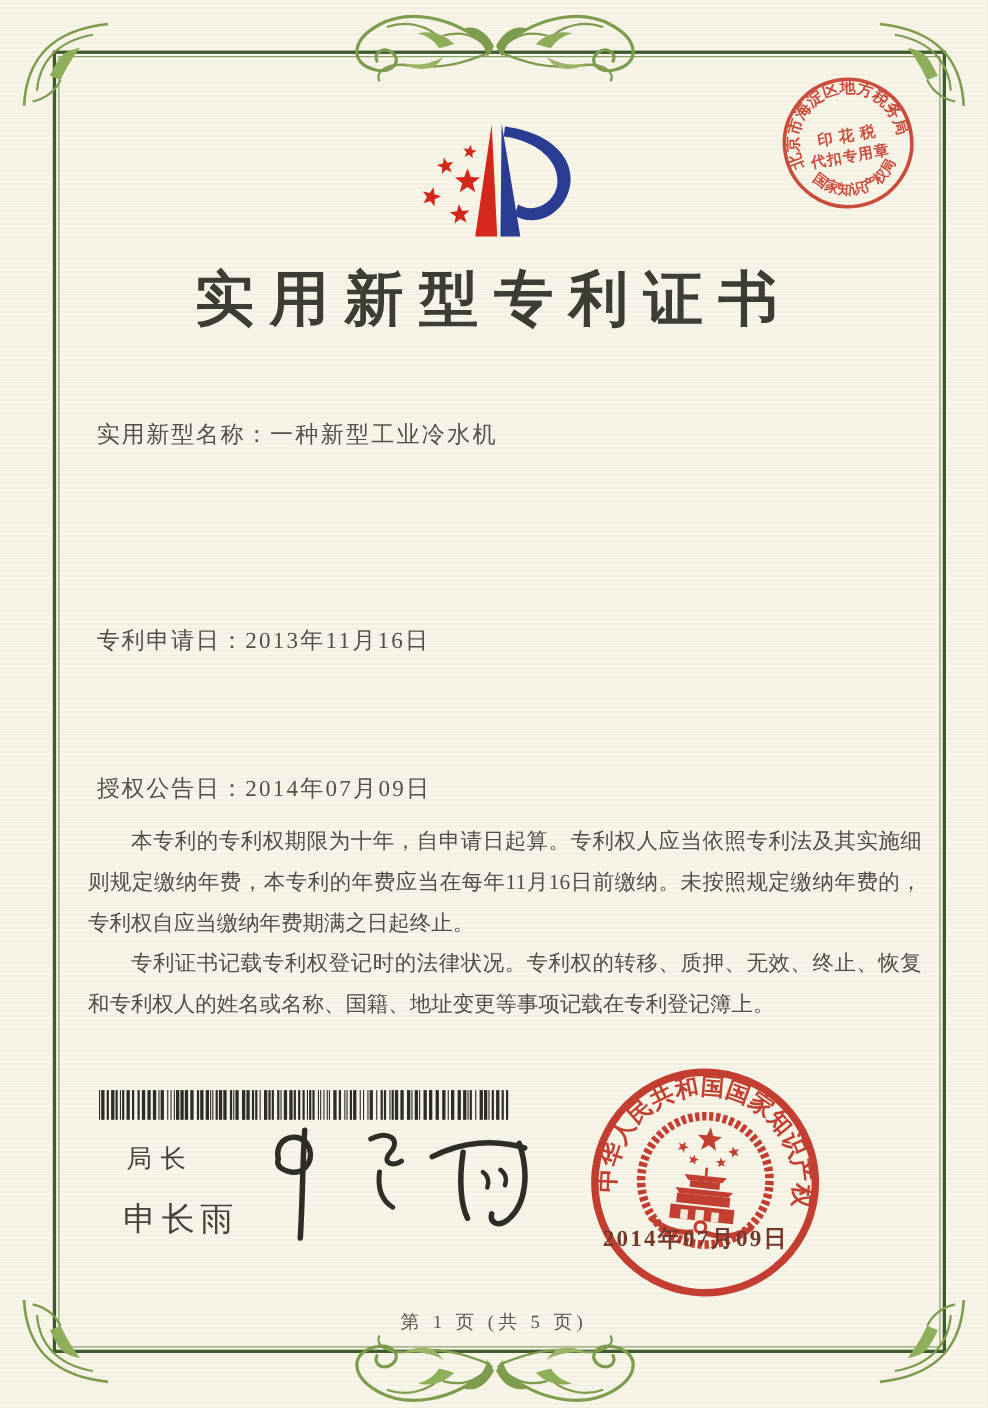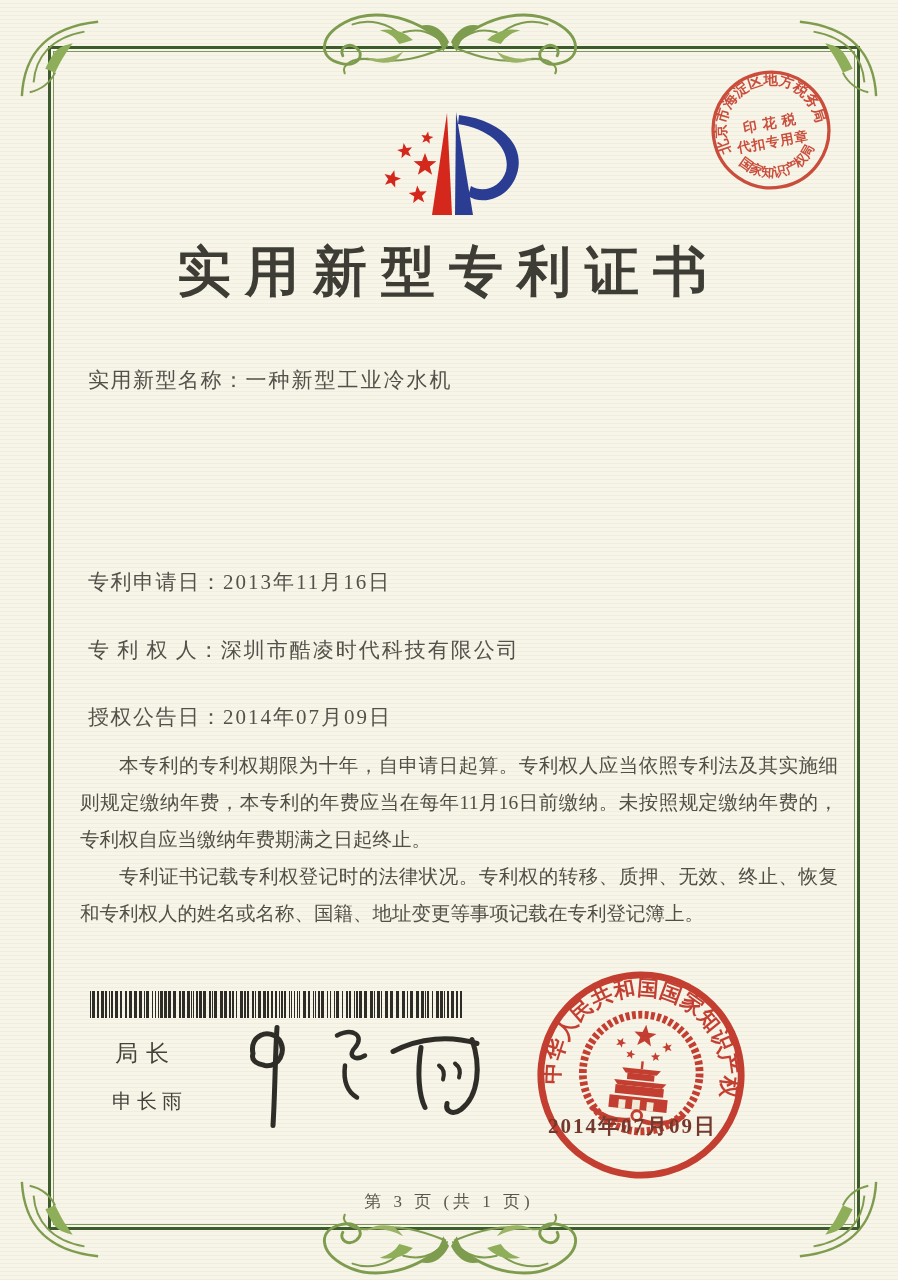--- a/index.html
+++ b/index.html
@@ -21,21 +21,21 @@
   .cert-no{position:absolute;left:86px;top:106px;font-size:21px;letter-spacing:6px;color:#56544a;}
   .logo{position:absolute;left:375px;top:101px;width:155px;height:122px;}
   .doc-title{position:absolute;left:0;right:0;top:236px;text-align:center;font-size:54px;font-weight:bold;letter-spacing:14px;color:#3d3c35;}
   .field{position:absolute;left:88px;font-size:21px;letter-spacing:1.5px;color:#53514a;white-space:nowrap;}
   .field .val{letter-spacing:2px;}
   .body-text{position:absolute;left:80px;top:747px;width:758px;font-size:19.5px;line-height:37px;text-align:justify;color:#514f46;}
   .body-text p{text-indent:2em;margin:0;}
   .barcode{position:absolute;left:90px;top:991px;width:372px;height:27px;display:flex;align-items:stretch;}
   .barcode div{background:#2e2c26;height:100%;flex:none;}
   .sig-title{position:absolute;left:115px;top:1038px;font-size:23px;letter-spacing:8px;color:#45433c;}
-  .sig-name{position:absolute;left:112px;top:1088px;font-size:20px;letter-spacing:5px;color:#45433c;}
+  .sig-name{position:absolute;left:112px;top:1088px;font-size:30px;letter-spacing:5px;color:#45433c;}
   .signature{position:absolute;left:225px;top:1012px;width:265px;height:118px;}
   .tax-stamp{position:absolute;left:709px;top:68px;width:124px;height:124px;transform:rotate(-10deg);opacity:.93;mix-blend-mode:multiply;}
   .office-seal{position:absolute;left:534px;top:968px;width:214px;height:214px;transform:rotate(6deg);opacity:.95;mix-blend-mode:multiply;}
   .seal-date{position:absolute;left:548px;top:1112px;font-size:21px;font-weight:600;letter-spacing:2px;color:var(--date-brown);}
   .footer{position:absolute;left:0;right:0;top:1190px;text-align:center;font-size:17px;letter-spacing:4px;color:#5a584e;}
   svg text{font-family:"Liberation Serif","DejaVu Serif",serif;}
 </style>
 <title>实用新型专利证书</title></head>
 <body>
 
@@ -113,23 +113,22 @@
     </text>
     <text font-size="12.5" font-weight="bold" fill="var(--stamp-red)">
       <textPath href="#taxBot" startOffset="1">国家知识产权局</textPath>
     </text>
     <text x="60" y="58" text-anchor="middle" font-size="13.5" font-weight="bold" fill="var(--stamp-red)" letter-spacing="1">印 花 税</text>
     <text x="60" y="76" text-anchor="middle" font-size="13" font-weight="bold" fill="var(--stamp-red)" letter-spacing="1">代扣专用章</text>
   </svg>
 
   <div class="doc-title">实用新型专利证书</div>
 
-  <div class="field" style="top:366px"><span>实用新型名称：</span><span class="val">一种新型工业冷水机</span></div>
+  <div class="field" style="top:381px"><span>实用新型名称：</span><span class="val">一种新型工业冷水机</span></div>
   <div class="field" style="top:568px"><span>专利申请日：</span><span class="val">2013年11月16日</span></div>
-  <div class="field" style="top:636px"><span>专 利 权 人：</span><span class="val">深圳市酷凌时代科技有限公司</span></div>
   <div class="field" style="top:703px"><span>授权公告日：</span><span class="val">2014年07月09日</span></div>
 
   <div class="body-text">
     <p>本专利的专利权期限为十年，自申请日起算。专利权人应当依照专利法及其实施细则规定缴纳年费，本专利的年费应当在每年11月16日前缴纳。未按照规定缴纳年费的，专利权自应当缴纳年费期满之日起终止。</p>
     <p>专利证书记载专利权登记时的法律状况。专利权的转移、质押、无效、终止、恢复和专利权人的姓名或名称、国籍、地址变更等事项记载在专利登记簿上。</p>
   </div>
 
   <div class="barcode" id="barcode">
       <div style="width:1px;margin-right:1px"></div>
       <div style="width:3px;margin-right:2px"></div>
@@ -269,15 +268,15 @@
       <rect x="104" y="136" width="8" height="10" fill="#f9f6ec"></rect>
       <rect x="119" y="137" width="7" height="9" fill="#f9f6ec"></rect>
       <circle cx="110" cy="152" r="5" fill="none" stroke="var(--seal-red)" stroke-width="3"></circle>
       <path d="M 62,148 Q 84,162 104,157" fill="none" stroke="var(--seal-red)" stroke-width="5"></path>
       <path d="M 158,148 Q 136,162 116,157" fill="none" stroke="var(--seal-red)" stroke-width="5"></path>
     </g>
   </svg>
 
   <div class="seal-date">2014年07月09日</div>
 
-  <div class="footer">第 3 页 (共 1 页)</div>
+  <div class="footer">第 1 页 (共 5 页)</div>
 
 </div>
 
 </body></html>

